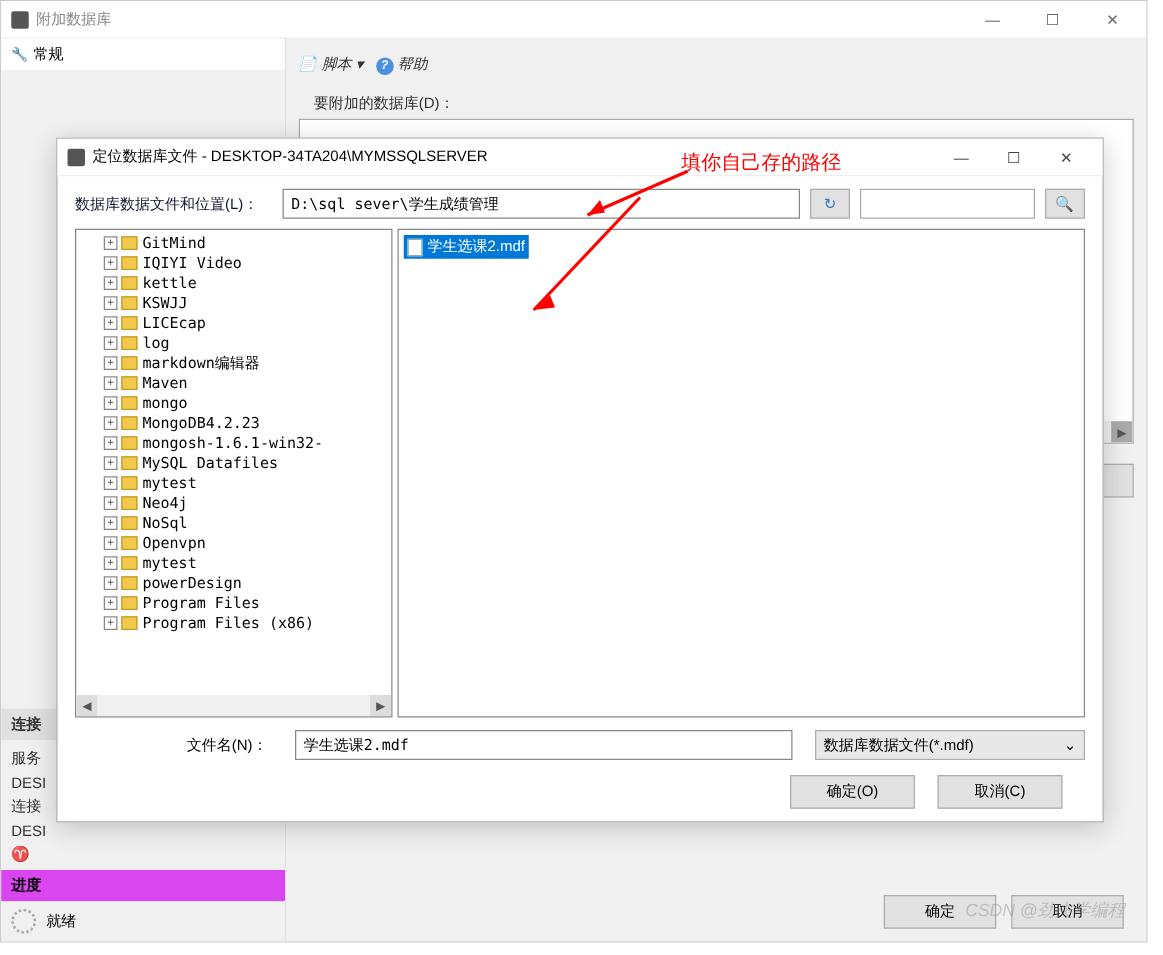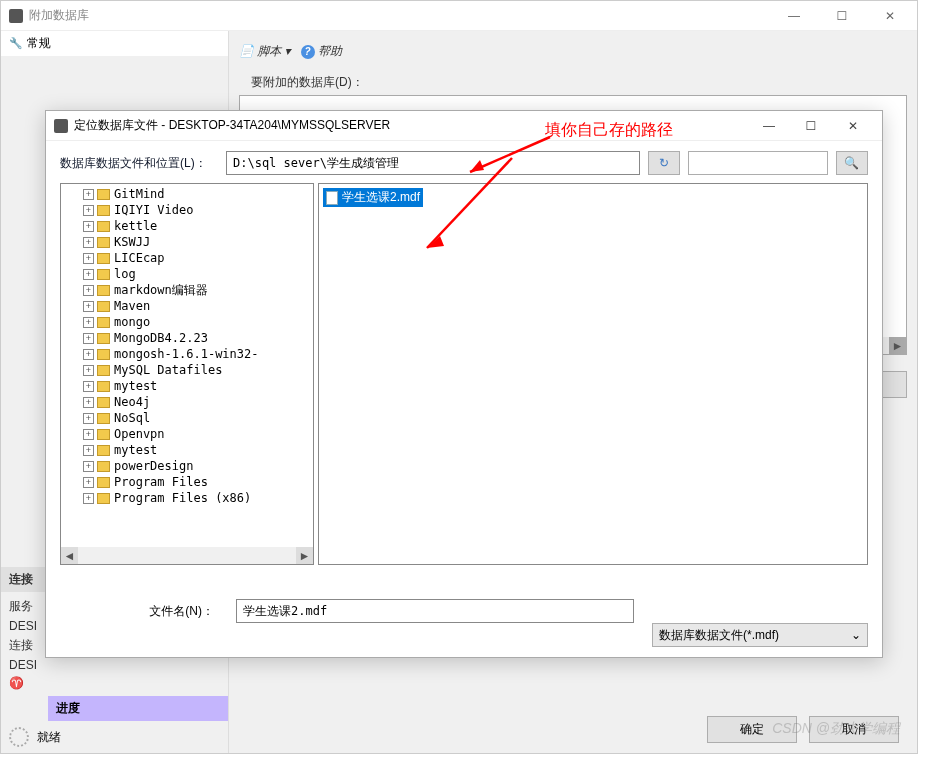--- a/index.html
+++ b/index.html
@@ -15,21 +15,21 @@
     
     .parent-body { display: flex; height: calc(100% - 30px); }
     .sidebar { width: 228px; background: #f0f0f0; border-right: 1px solid #ddd; display: flex; flex-direction: column; }
     .sb-section-hdr { background: #e0e0e0; padding: 4px 8px; font-weight: bold; color: #333; }
     .sb-item { padding: 4px 8px; display: flex; align-items: center; gap: 4px; background: #fff; }
     .sb-item.selected { background: #fff; }
     .wrench { font-size: 11px; }
     .sb-spacer { flex: 1; background: #f0f0f0; }
     .conn-area { background: #f0f0f0; padding: 4px 0; }
     .conn-row { padding: 2px 8px; color: #333; }
-    .progress-hdr { background: #c4b5fd; padding: 4px 8px; font-weight: bold; margin-left: 47px; }
+    .progress-hdr { background: #d946ef; padding: 4px 8px; font-weight: bold; }
     .prog-row { display:flex; align-items:center; gap:8px; padding:6px 8px; background:#f0f0f0;}
     .spinner { width:20px; height:20px; border:2px dotted #aaa; border-radius:50%; }
     
     .main-area { flex: 1; background: #f0f0f0; padding: 10px; position: relative; }
     .toolbar-row { display: flex; align-items: center; gap: 10px; padding: 2px 0 8px 0; color: #333; font-style: italic; }
     .help-icon { width: 14px; height: 14px; border-radius: 50%; background: #4a90e2; color: #fff; display: inline-flex; align-items: center; justify-content: center; font-size: 10px; font-weight: bold; }
     .attach-label { padding: 6px 12px 4px 12px; color: #333; }
     .list-box { border: 1px solid #aaa; background: #fff; height: 260px; margin: 0 0 8px 0; padding: 4px; overflow: auto; position:relative;}
     .scrollbar-outer { position:absolute; bottom:0; left:0; right:0; height:17px; background:#f0f0f0; display:flex; align-items:center; }
     .sb-arrow { width:17px; height:17px; background:#ddd; display:flex; align-items:center; justify-content:center; color:#555;}
@@ -62,21 +62,21 @@
     .tree-name { font-family: "SimSun", monospace; }
     .tree-scroll { position: absolute; bottom: 0; left: 0; right: 0; height: 17px; background: #f0f0f0; display: flex; }
     
     .file-pane { flex: 1; border: 1px solid #888; background: #fff; padding: 4px; position: relative; }
     .file-item { display: inline-flex; align-items: center; gap: 4px; background: #0078d7; color: #fff; padding: 1px 3px; font-family: "SimSun", monospace; }
     .file-icon { width: 12px; height: 14px; background: #fff; border: 1px solid #8ab; }
     
     .fn-row { display: flex; align-items: center; gap: 18px; margin-top: 10px; }
     .fn-label { width: 158px; text-align: right; padding-right: 4px; }
     .fn-input { flex: 1; border: 1px solid #888; padding: 3px 6px; height: 24px; font-family: "SimSun", monospace; }
-    .filetype { width: 216px; height: 24px; border: 1px solid #adadad; background: #e8e8e8; padding: 3px 6px; display: flex; justify-content: space-between; align-items: center; font-family: "SimSun", monospace; margin-top: 48px; }
+    .filetype { width: 216px; height: 24px; border: 1px solid #adadad; background: #e8e8e8; padding: 3px 6px; display: flex; justify-content: space-between; align-items: center; font-family: "SimSun", monospace; }
     .dlg-btn-row { display: flex; justify-content: flex-end; gap: 18px; margin-top: 12px; padding-right: 18px;}
     
     
     .annotation { position: absolute; top: 120px; left: 545px; z-index: 20; color: #ff0000; font-size: 16px; font-family: "SimSun", sans-serif; }
     .arrow { position: absolute; z-index: 20; pointer-events: none; }
     .arrow-line { stroke: #ff0000; stroke-width: 2.5; fill: none; }
     .arrow-head { fill: #ff0000; }
     
     .watermark { position:absolute; bottom:26px; right:30px; color:rgba(120,120,120,0.35); font-size:14px; z-index:30; font-style:italic;}
   </style>
@@ -279,20 +279,24 @@
         </div>
       </div>
     </div>
     <div class="fn-row">
       <div class="fn-label">文件名(N)：</div>
       <input class="fn-input" value="学生选课2.mdf" style="">
       <div class="filetype">
         <span>数据库数据文件(*.mdf)</span>
         <span>⌄</span>
       </div>
+    </div>
+    <div class="dlg-btn-row">
+      <div class="btn" style="min-width:100px">确定(O)</div>
+      <div class="btn" style="min-width:100px">取消(C)</div>
     </div>
   </div>
 </div>
 
 <div class="annotation">填你自己存的路径</div>
 <svg class="arrow" style="top:132px; left:460px;" width="100" height="50">
   <line class="arrow-line" x1="90" y1="5" x2="10" y2="40"></line>
   <polygon class="arrow-head" points="10,40 20,28 24,38"></polygon>
 </svg>
 <svg class="arrow" style="top:148px; left:412px;" width="110" height="120">

